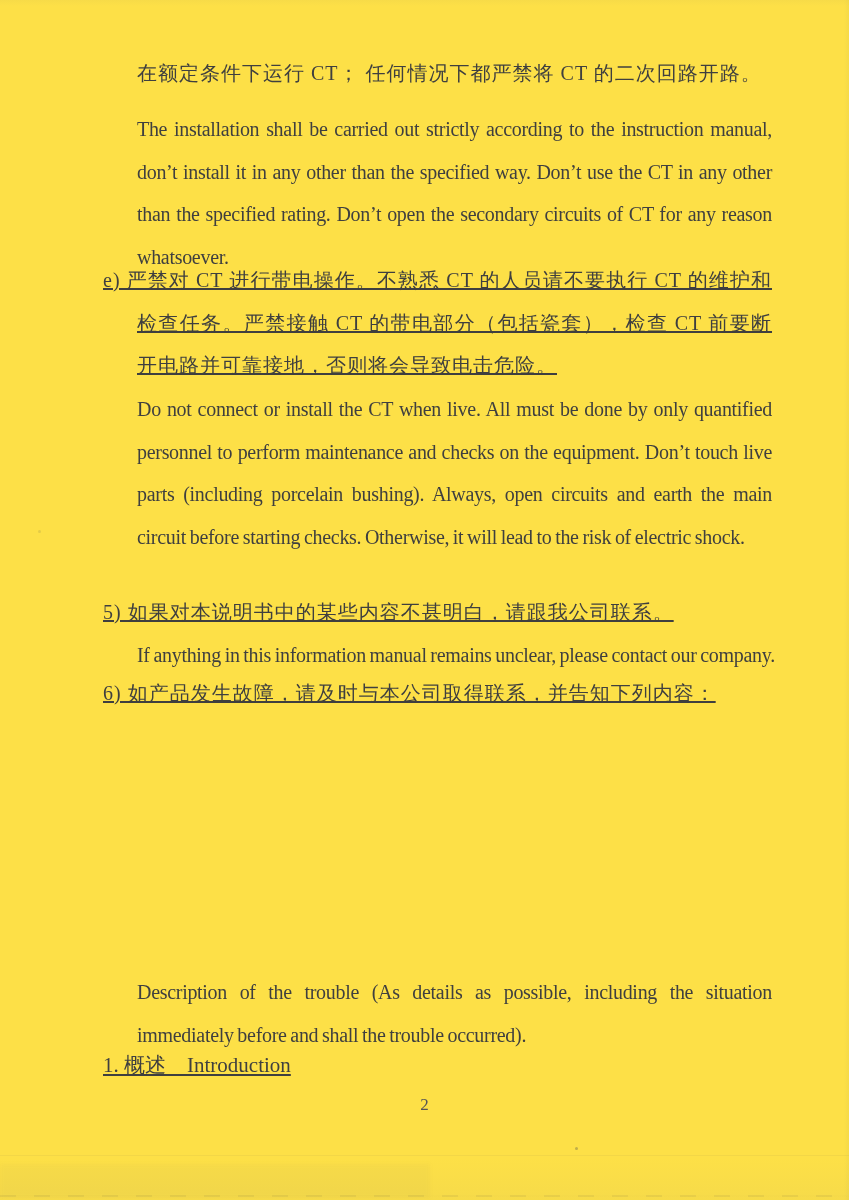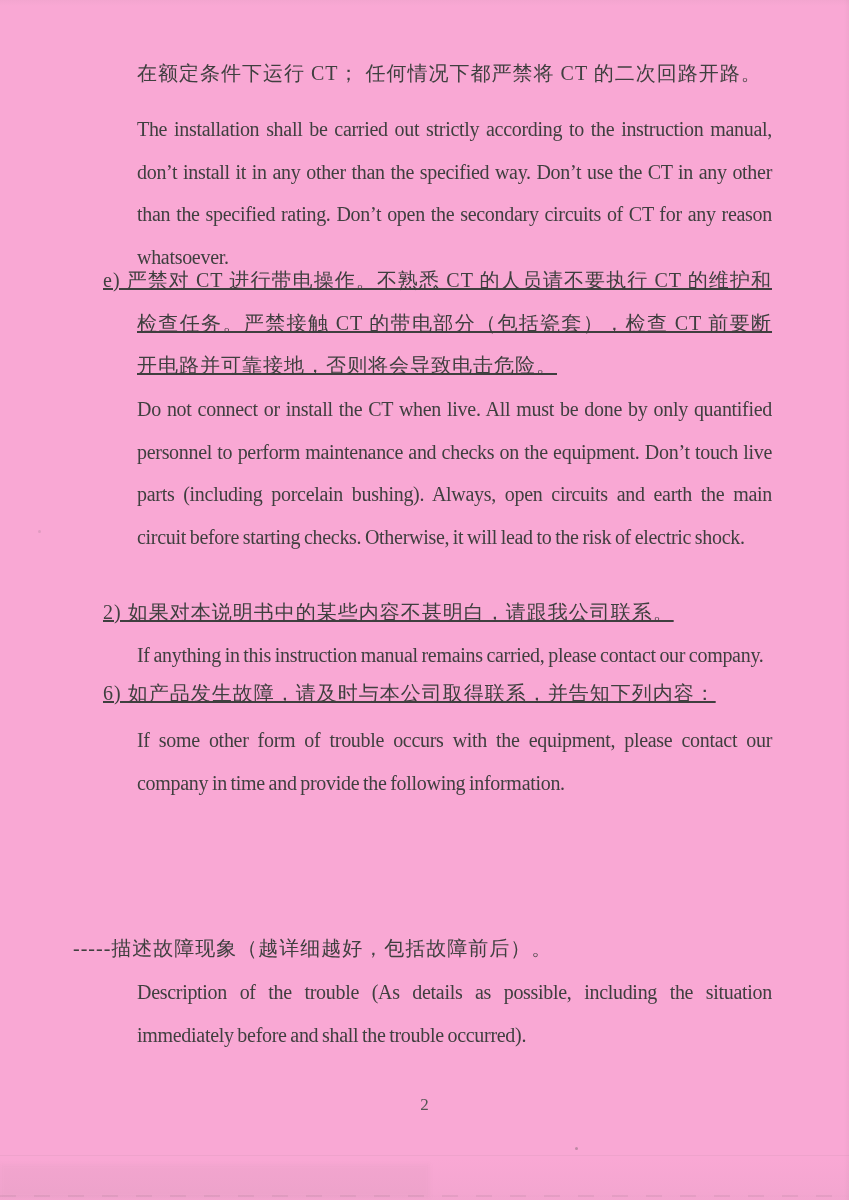--- a/index.html
+++ b/index.html
@@ -5,21 +5,21 @@
   html, body {
     margin: 0;
     padding: 0;
     background: #ffffff;
   }
   .page {
     position: relative;
     width: 849px;
     height: 1200px;
     margin: 0;
-    background: #f9a8d4;
+    background: #fde047;
     overflow: hidden;
     font-family: "Liberation Serif", "DejaVu Serif", serif;
     color: #3f3f3f;
   }
   
   .block {
     position: absolute;
     left: 73px;
     width: 699px;
     line-height: 42.5px;
@@ -115,34 +115,33 @@
 <div class="page">
 
   <div class="block ind cn" style="top:52px">在额定条件下运行 CT； 任何情况下都严禁将 CT 的二次回路开路。</div>
 
   <div class="block ind en just" style="top:108px">The installation shall be carried out strictly according to the instruction manual, don’t install it in any other than the specified way. Don’t use the CT in any other than the specified rating. Don’t open the secondary circuits of CT for any reason whatsoever.</div>
 
   <div class="block hang cn just" style="top:259px">e) 严禁对 CT 进行带电操作。不熟悉 CT 的人员请不要执行 CT 的维护和检查任务。严禁接触 CT 的带电部分（包括瓷套），检查 CT 前要断开电路并可靠接地，否则将会导致电击危险。</div>
 
   <div class="block ind en just" style="top:388px">Do not connect or install the CT when live. All must be done by only quantified personnel to perform maintenance and checks on the equipment. Don’t touch live parts (including porcelain bushing). Always, open circuits and earth the main circuit before starting checks. Otherwise, it will lead to the risk of electric shock.</div>
 
-  <div class="block hang cn" style="top:591px">2) 如果对本说明书中的某些内容不甚明白，请跟我公司联系。</div>
+  <div class="block hang cn" style="top:591px">5) 如果对本说明书中的某些内容不甚明白，请跟我公司联系。</div>
 
-  <div class="block ind en nowrap" style="top:634px">If anything in this instruction manual remains carried, please contact our company.</div>
+  <div class="block ind en nowrap" style="top:634px">If anything in this information manual remains unclear, please contact our company.</div>
 
   <div class="block hang cn" style="top:672px">6) 如产品发生故障，请及时与本公司取得联系，并告知下列内容：</div>
 
-  <div class="block ind en just" style="top:719px">If some other form of trouble occurs with the equipment, please contact our company in time and provide the following information.</div>
 
 
 
-  <div class="block cn" style="top:927px">-----描述故障现象（越详细越好，包括故障前后）。</div>
 
   <div class="block ind en just" style="top:971px">Description of the trouble (As details as possible, including the situation immediately before and shall the trouble occurred).</div>
 
+  <div class="block hang heading" style="top:1044px">1. 概述　Introduction</div>
 
   <div class="page-number">2</div>
 
   <div class="scan-top-edge"></div>
   <div class="scan-right-edge"></div>
   <div class="scan-fold-line"></div>
   <div class="scan-bottom-band"></div>
   <div class="scan-bottom-band-left"></div>
   <div class="scan-bottom-dashes"></div>
   <div class="scan-speck speck-1"></div>

